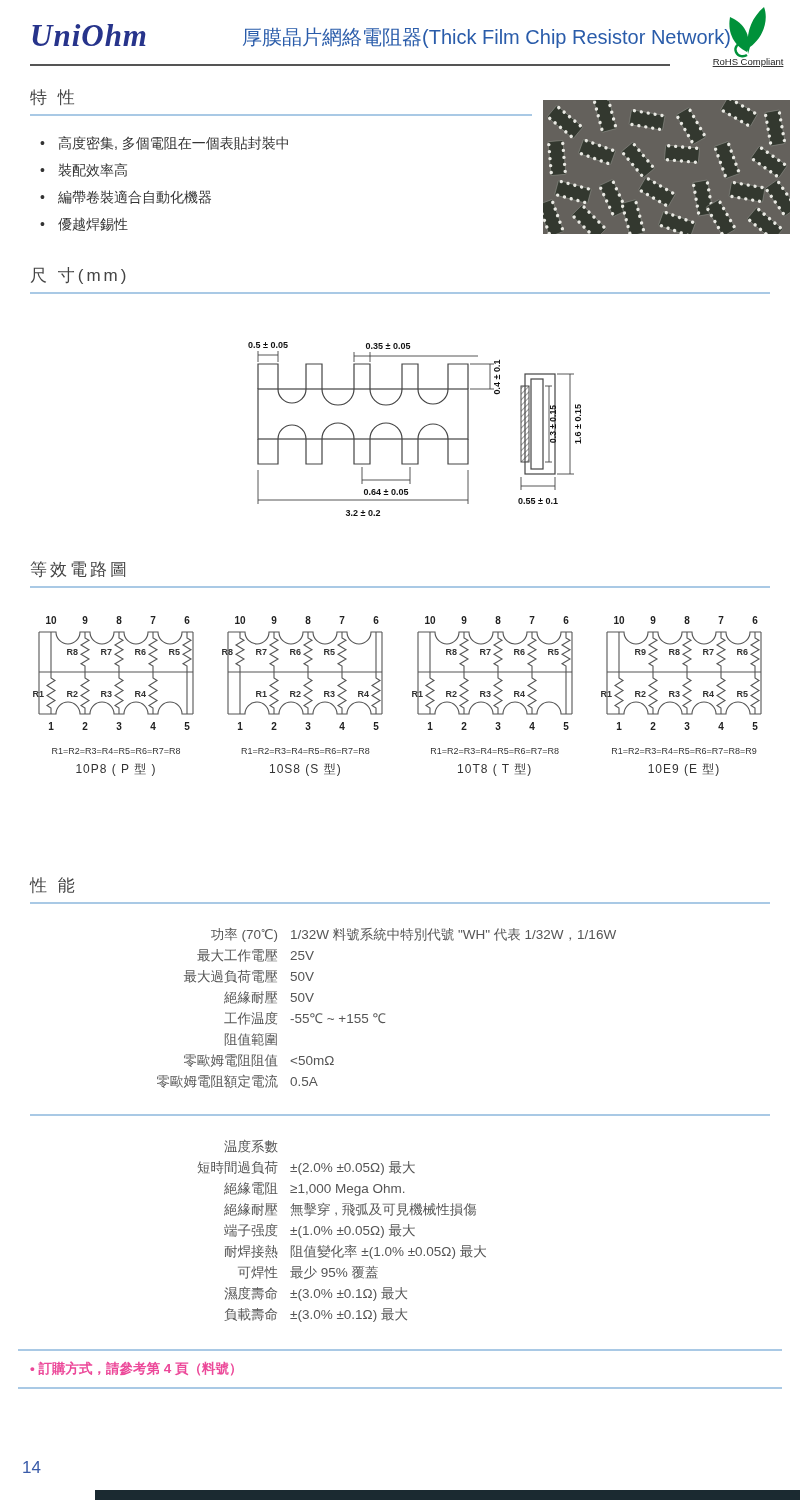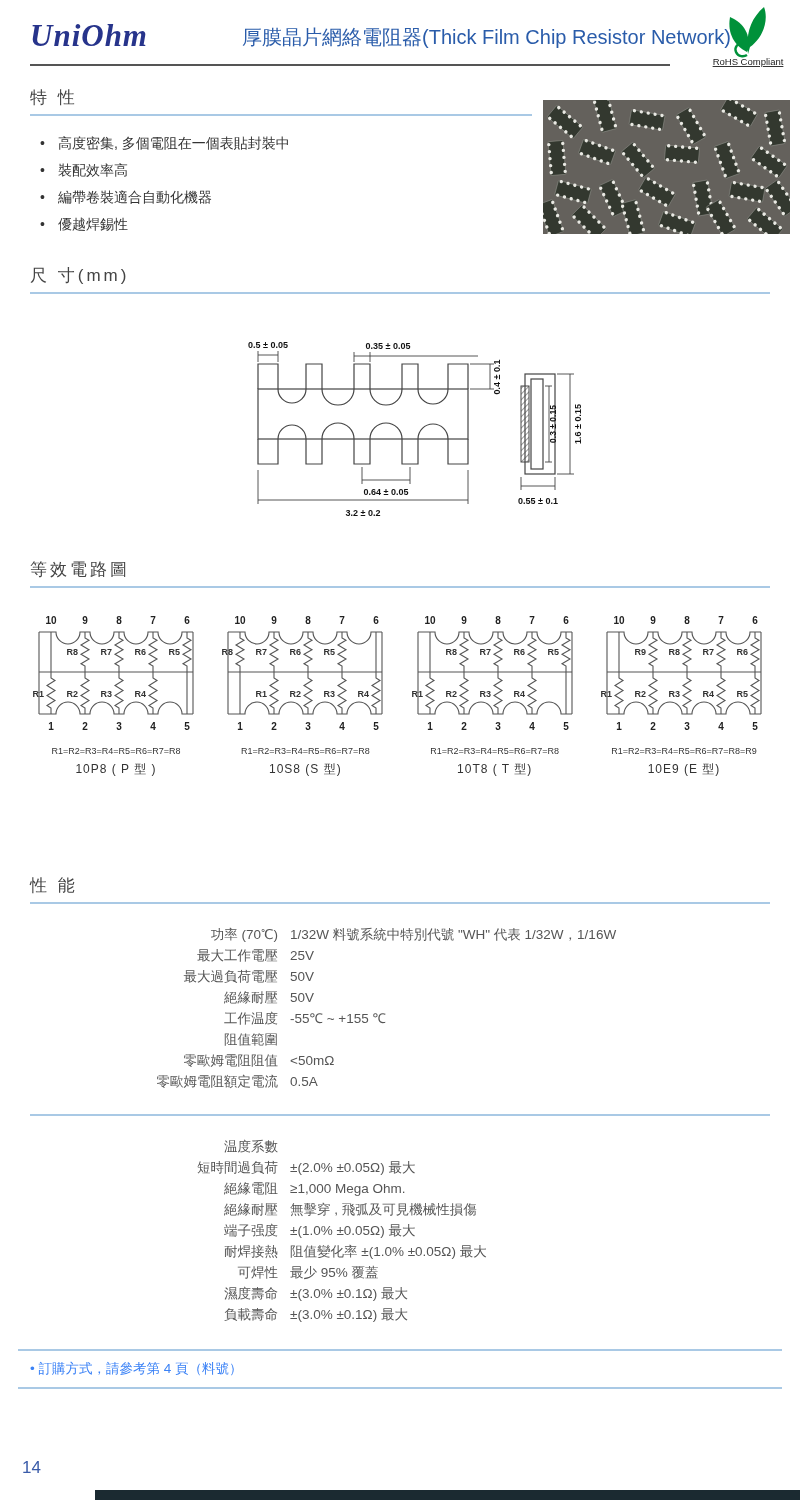--- a/index.html
+++ b/index.html
@@ -38,21 +38,21 @@
   .cir-caption{font-size:12px;color:#333;margin-top:5px;letter-spacing:1px;}
   
   .perf-wrap{margin-top:96px;}
   .spec-block{margin:20px 30px 0 30px;}
   .spec-row{display:flex;align-items:flex-start;}
   .spec-label{width:248px;text-align:right;padding-right:12px;font-size:13.5px;color:#555;line-height:21px;}
   .spec-value{flex:1;font-size:13.5px;color:#555;line-height:21px;}
   .spec-divider{border:none;border-top:2px solid #a9c9e5;margin:22px 30px 0 30px;}
   
   .note{margin:24px 18px 0 18px;border-top:2px solid #a9c9e5;border-bottom:2px solid #a9c9e5;
-        padding:9px 12px;font-size:13.5px;color:#3b82f6;}
+        padding:9px 12px;font-size:13.5px;color:#ec4899;font-weight:bold;}
   .pagenum{position:absolute;left:22px;top:1458px;font-size:17px;color:#3a5ba9;}
   .bottom-bar{position:absolute;left:95px;right:0;bottom:0;height:10px;background:#1b2a31;}
 </style>
 </head>
 <body>
 
 <div class="page">
 
   <div class="hdr">
     <div class="hdr-row">

